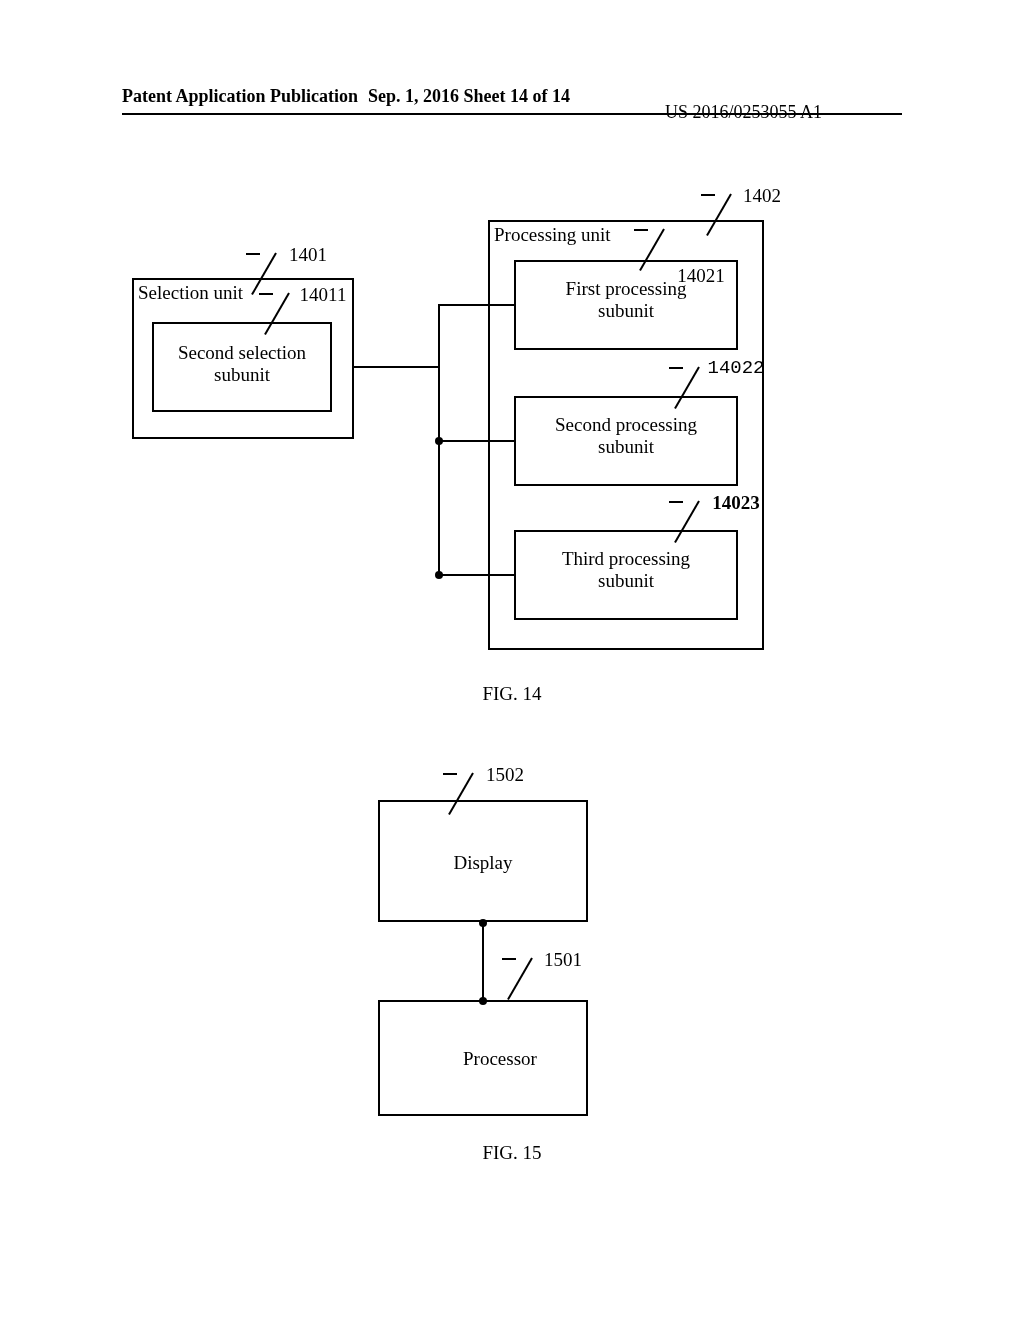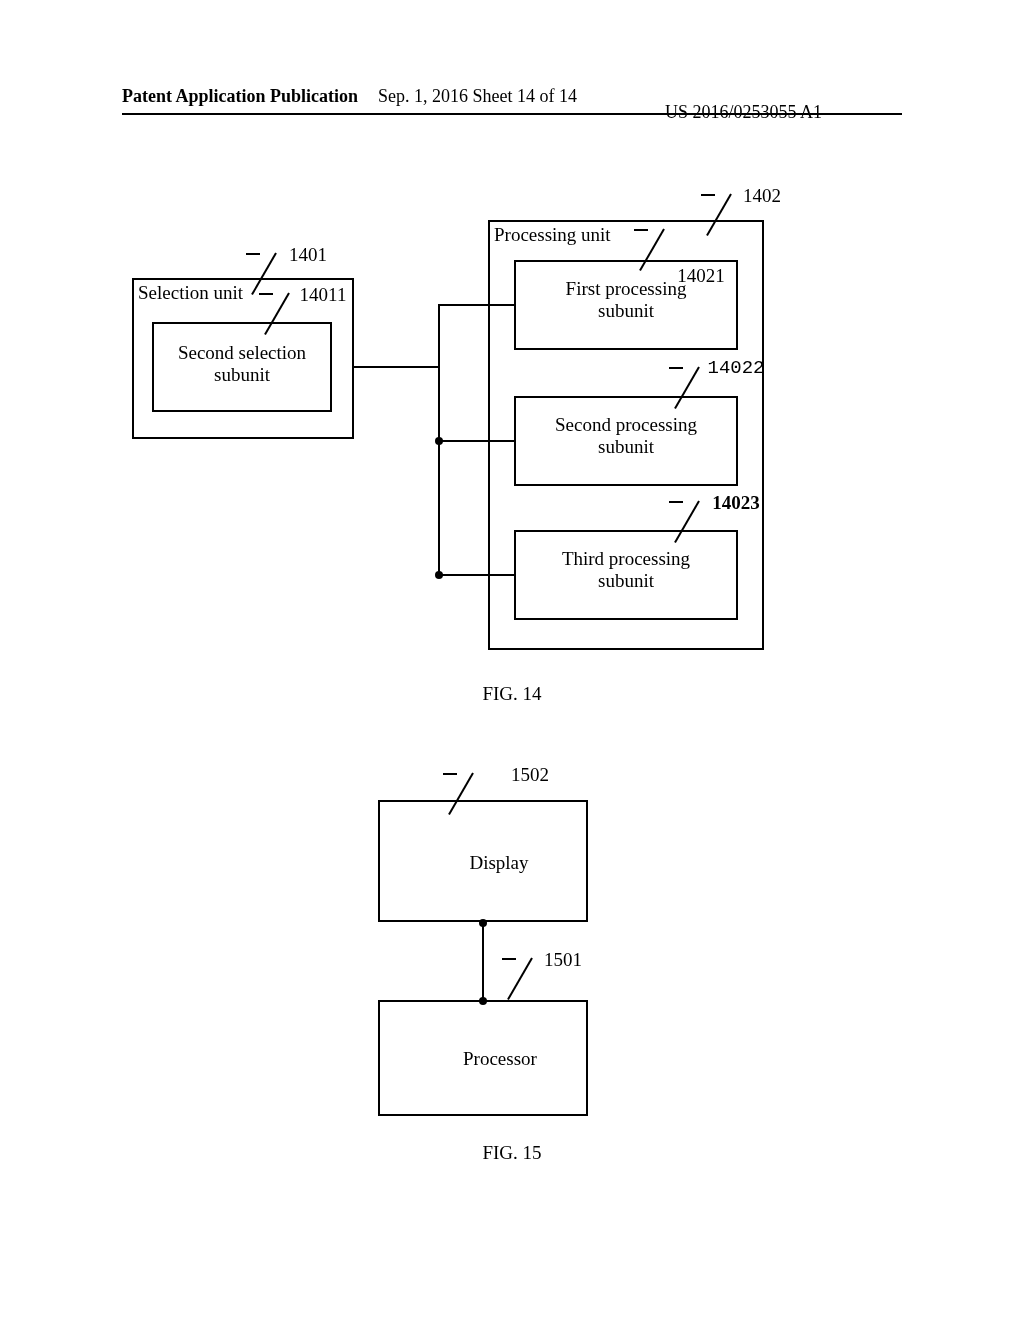--- a/index.html
+++ b/index.html
@@ -20,22 +20,22 @@
     width: 1024px;
     font-size: 18px;
     font-weight: bold;
   }
   .header-left {
     position: absolute;
     left: 122px;
   }
   .header-mid {
     position: absolute;
-    left: 378px;
-    font-weight: normal;
+    left: 368px;
+    font-weight: bold;
   }
   .header-right {
     position: absolute;
     left: 665px;
     font-weight: normal;
     margin-top: 16px;
   }
   .line {
     position: absolute;
     left: 122px;
@@ -152,25 +152,25 @@
 <div class="lead-h" style="left:438px; top:440px; width:76px;"></div>
 
 <div class="lead-h" style="left:438px; top:574px; width:76px;"></div>
 
 <div class="junction" style="left:435px; top:437px;"></div>
 <div class="junction" style="left:435px; top:571px;"></div>
 
 <div class="figcap" style="top:683px;">FIG. 14</div>
 
 <div class="box" style="left:378px; top:800px; width:210px; height:122px;"></div>
-<div class="lbl" style="left:378px; top:852px; width:210px;margin-left:16px;">Display</div>
+<div class="lbl" style="left:378px; top:852px; width:210px;">Display</div>
 
 <div class="tick" style="left:443px; top:773px; width:14px;"></div>
 <div class="slash" style="left:453px; top:773px;"></div>
-<div class="lbl" style="left:480px; top:764px; width:50px;margin-left:25px;">1502</div>
+<div class="lbl" style="left:480px; top:764px; width:50px;">1502</div>
 
 <div class="box" style="left:378px; top:1000px; width:210px; height:116px;"></div>
 <div class="lbl" style="left:386px; top:1048px; width:228px;">Processor</div>
 
 <div class="tick" style="left:502px; top:958px; width:14px;"></div>
 <div class="slash" style="left:512px; top:958px;"></div>
 <div class="lbl" style="left:538px; top:949px; width:50px;">1501</div>
 
 <div class="lead-v" style="left:482px; top:922px; height:78px;"></div>
 <div class="junction" style="left:479px; top:919px;"></div>

